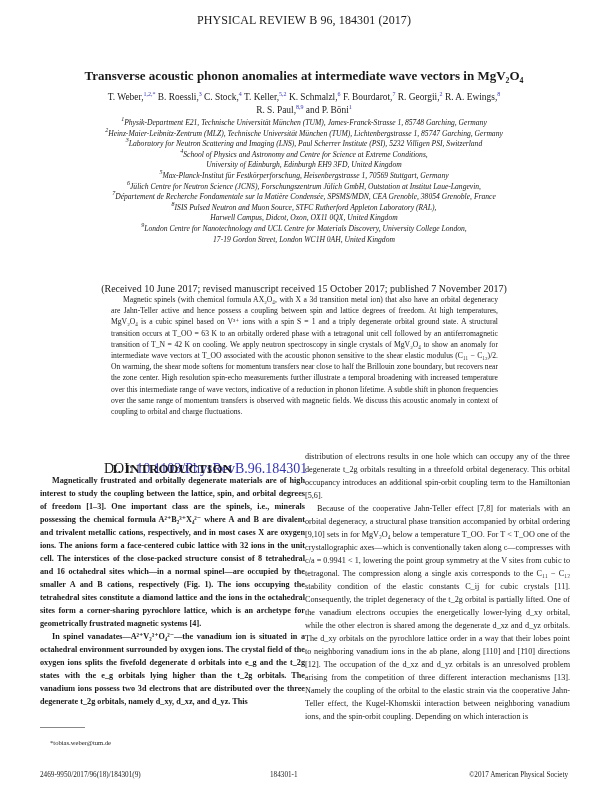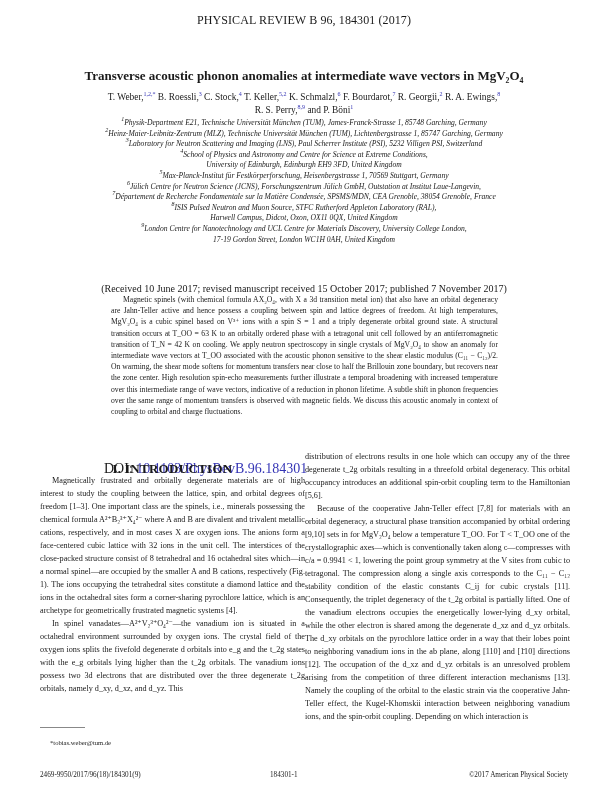--- a/index.html
+++ b/index.html
@@ -14,21 +14,21 @@
   .lnk { color: #3535b5; }
   .affil { top: 118px; font-size: 7.6px; font-style: italic; line-height: 10.6px; }
   .affil .line { display: block; white-space: nowrap; }
   .received { top: 263px; font-size: 10px; margin-top: 20px; }
   .abstract { top: 282px; left: 99px; width: 411px; font-size: 7.65px; line-height: 11.2px; text-align: justify; }
   .abstract p { margin: 12px; text-indent: 12px; }
   .doi { top: 461px; left: 104px; font-size: 14px; }
   .sec-head { top: 461px; left: 40px; width: 265px; text-align: center; font-size: 13px; font-weight: bold; letter-spacing: 0.3px; }
   .col { font-size: 8.2px; line-height: 13px; text-align: justify; width: 265px; }
   .col p { margin: 0; text-indent: 12px; }
-  .col-left { top: 474px; left: 40px; }
+  .col-left { top: 474px; left: 40px; font-weight: bold; }
   .col-right { top: 450px; left: 305px; }
   .col-right p.first { text-indent: 0; }
   .fn-rule { top: 727px; left: 40px; width: 45px; border-top: 1px solid #888; }
   .footnote { top: 739px; left: 50px; font-size: 6.6px; }
   .footer { top: 771px; font-size: 7.2px; }
   .footer-left { left: 40px; }
   .footer-mid { left: 270px; }
   .footer-right { right: 40px; }
 </style>
 </head>
@@ -43,21 +43,21 @@
     <span>T. Weber,</span><sup class="lnk">1,2,*</sup>
     <span>B. Roessli,</span><sup class="lnk">3</sup>
     <span>C. Stock,</span><sup class="lnk">4</sup>
     <span>T. Keller,</span><sup class="lnk">5,2</sup>
     <span>K. Schmalzl,</span><sup class="lnk">6</sup>
     <span>F. Bourdarot,</span><sup class="lnk">7</sup>
     <span>R. Georgii,</span><sup class="lnk">2</sup>
     <span>R. A. Ewings,</span><sup class="lnk">8</sup>
   </div>
   <div>
-    <span>R. S. Perry,</span><sup class="lnk">8,9</sup>
+    <span>R. S. Paul,</span><sup class="lnk">8,9</sup>
     <span>and P. Böni</span><sup class="lnk">1</sup>
   </div>
 </div>
 
 <div class="abs center affil">
   <span class="line"><sup>1</sup><span>Physik-Department E21, Technische Universität München (TUM), James-Franck-Strasse 1, 85748 Garching, Germany</span></span>
   <span class="line"><sup>2</sup><span>Heinz-Maier-Leibnitz-Zentrum (MLZ), Technische Universität München (TUM), Lichtenbergstrasse 1, 85747 Garching, Germany</span></span>
   <span class="line"><sup>3</sup><span>Laboratory for Neutron Scattering and Imaging (LNS), Paul Scherrer Institute (PSI), 5232 Villigen PSI, Switzerland</span></span>
   <span class="line"><sup>4</sup><span>School of Physics and Astronomy and Centre for Science at Extreme Conditions,</span></span>
   <span class="line"><span>University of Edinburgh, Edinburgh EH9 3FD, United Kingdom</span></span>

